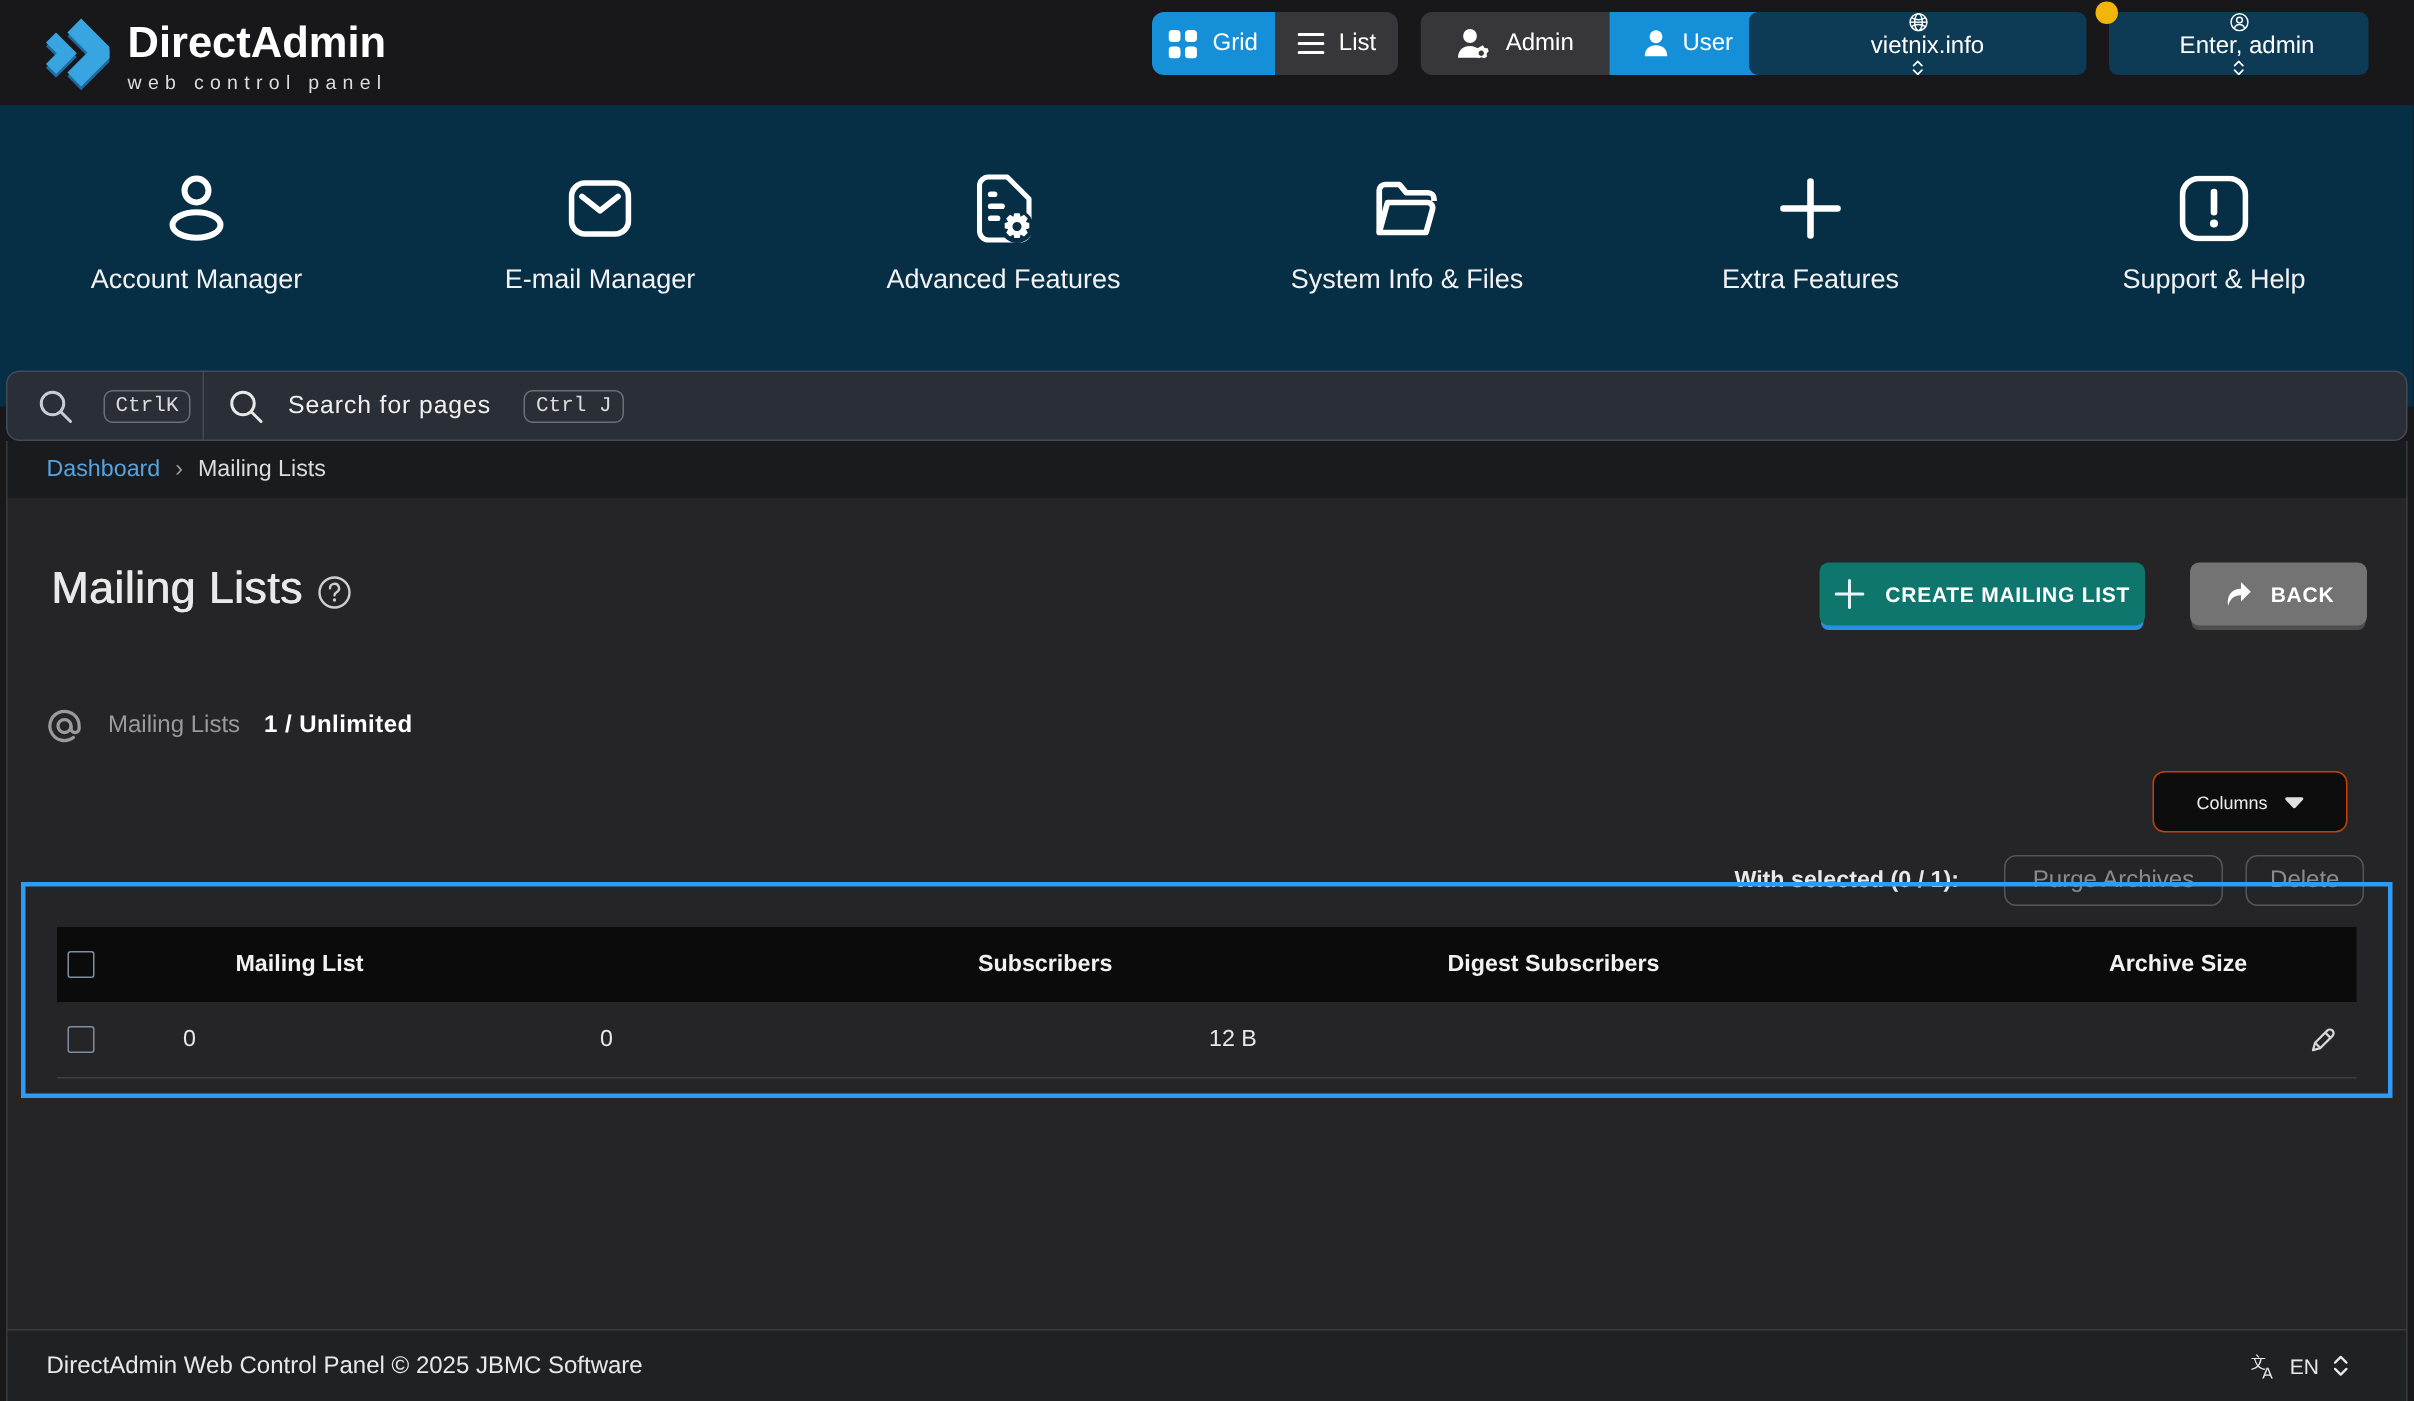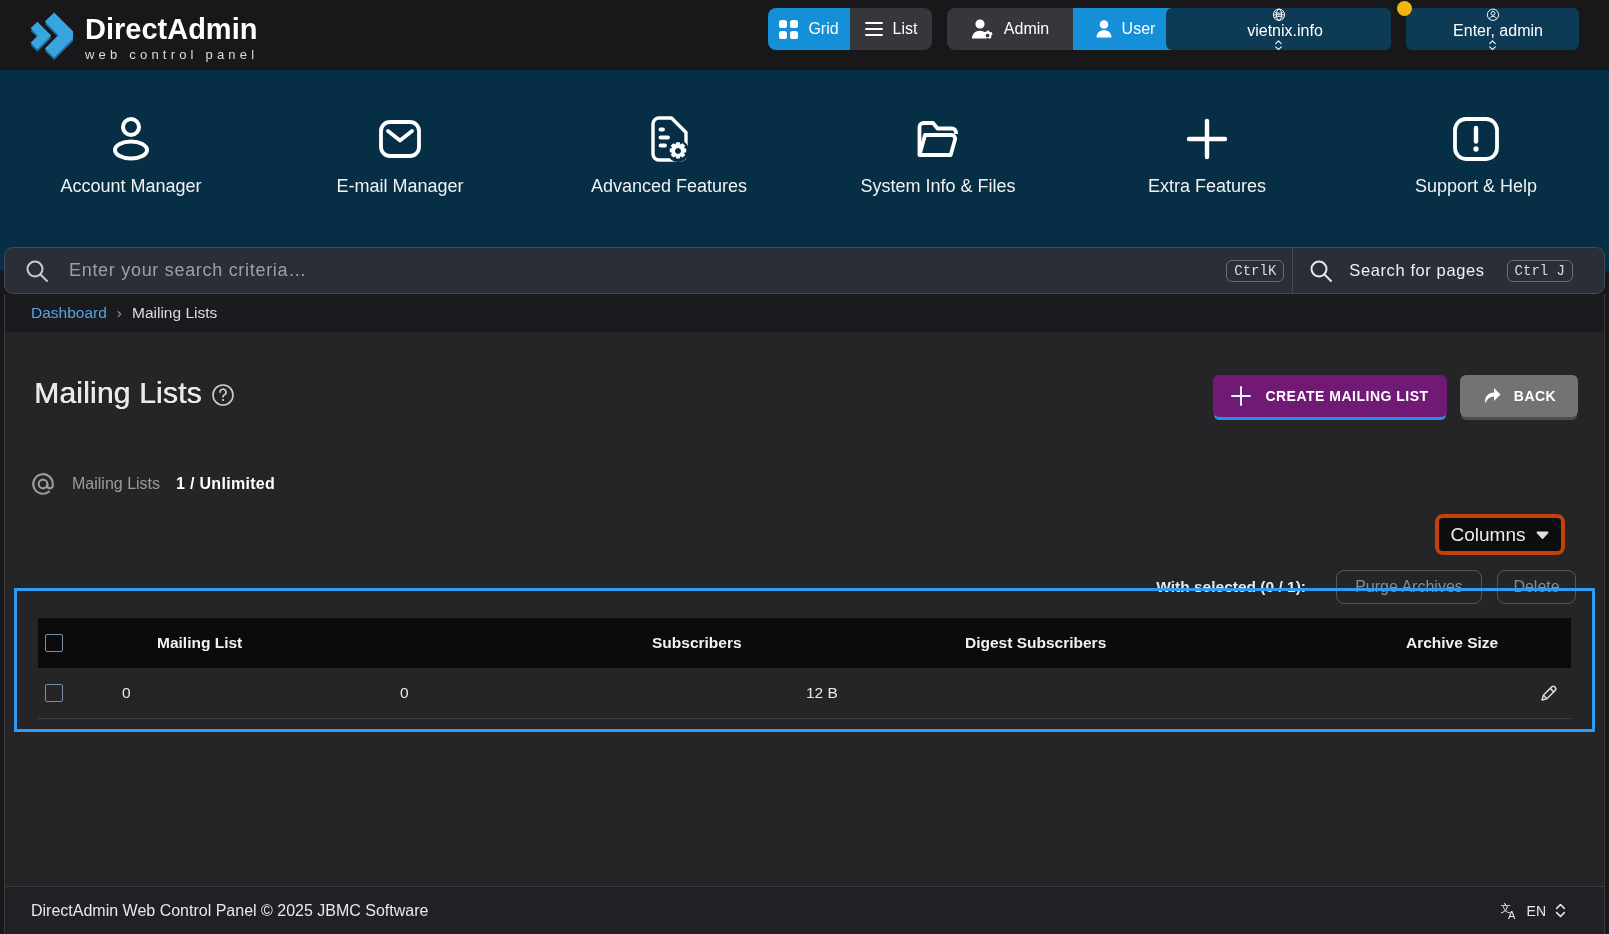--- a/index.html
+++ b/index.html
@@ -24,27 +24,27 @@
   .band-item .lb { margin-top:13px; font-size:18px; color:#f2f2f2; }
 
   .searchbar { position:absolute; top:247px; left:4px; width:1601px; height:47px; background:#2a2e36; border:1px solid #434a56; border-radius:9px; display:flex; align-items:center; z-index:5; }
   .kbd { font-family:"Liberation Mono", monospace; font-size:14px; color:#dcdcdc; border:1px solid #6a7078; border-radius:6px; padding:2px 7px; }
   .crumbs { position:absolute; top:294px; left:4px; width:1601px; height:38px; background:#1a1b1e; border-left:1px solid #3a3a3a; border-right:1px solid #3a3a3a; display:flex; align-items:center; font-size:15.5px; }
   .main { position:absolute; top:332px; left:4px; width:1601px; height:554px; background:#252527; border-left:1px solid #3a3a3a; border-right:1px solid #3a3a3a; }
   .footer { position:absolute; top:886px; left:4px; width:1601px; height:48px; background:#202124; border:1px solid #3a3a3a; border-bottom:none; display:flex; align-items:center; color:#e8e8e8; font-size:16px; }
 
   h1 { position:absolute; left:34px; top:376px; font-size:30px; font-weight:normal; color:#e9e9e9; letter-spacing:0.2px; text-shadow:0.5px 0 0 #e9e9e9; }
   .btn { border-radius:6px; font-weight:bold; font-size:14px; color:#fff; display:flex; align-items:center; justify-content:center; letter-spacing:0.5px; white-space:nowrap; }
-  .create { position:absolute; left:1213px; top:375px; width:234px; height:42px; background:#701a75; box-shadow:0 4px 0 -1px #2492ea; }
+  .create { position:absolute; left:1213px; top:375px; width:217px; height:42px; background:#0f766e; box-shadow:0 4px 0 -1px #2492ea; }
   .back { position:absolute; left:1460px; top:375px; width:118px; height:42px; background:#737373; box-shadow:0 4px 0 -1px #4e4e4e;justify-content:center; }
 
   .usage { position:absolute; left:30px; top:471px; display:flex; align-items:center; color:#9b9b9b; font-size:16px; }
   .usage b { color:#fff; margin-left:16px; letter-spacing:0.3px; }
 
-  .columns { position:absolute; left:1435px; top:514px; width:130px; height:41px; background:#0d0d0d; border:4px solid #c2410c; border-radius:8px; color:#ececec; font-size:19px; display:flex; align-items:center; justify-content:center; gap:11px; }
+  .columns { position:absolute; left:1435px; top:514px; width:130px; height:41px; background:#0d0d0d; border:1px solid #c2410c; border-radius:8px; color:#ececec; font-size:12px; display:flex; align-items:center; justify-content:center; gap:11px; }
   .wsel { position:absolute; left:0; top:570px; width:1609px; height:34px; display:flex; align-items:center; justify-content:flex-end; }
   .wsel .lbl { font-weight:bold; color:#e8e8e8; font-size:15.5px; }
   .obtn { border:1px solid #55565a; border-radius:8px; color:#8a8b8f; font-size:16px; height:34px; display:flex; align-items:center; justify-content:center; background:transparent; }
 
   .bluebox { position:absolute; left:14px; top:588px; width:1581px; height:144px; border:3px solid #2e9cf4; }
   .table { position:absolute; left:38px; top:618px; width:1533px; }
   .thead { height:50px; background:#0b0b0b; display:flex; align-items:center; font-weight:bold; color:#f2f2f2; font-size:15.5px;gap:35px; }
   .trow { height:51px; display:flex; align-items:center; color:#e8e8e8; font-size:15.5px; border-bottom:1px solid #3f3f42; }
   .cb { width:18px; height:18px; border:1px solid #7d8fa3; border-radius:2px; background:transparent; }
   .c1 { width:84px; display:flex; justify-content:flex-start; padding-left:7px; }
@@ -201,21 +201,20 @@
     <div class="lb">Support &amp; Help</div>
   </div>
 
 <div class="searchbar">
   <div style="width:64px; display:flex; justify-content:center;">
     <svg width="24" height="24" viewBox="0 0 24 24" fill="none" stroke="#c9ccd2" stroke-width="2" stroke-linecap="round">
         <circle cx="10" cy="10" r="7.5"></circle>
         <line x1="16" y1="16" x2="22" y2="22"></line>
       </svg>
   </div>
-  <div style="color:#9aa0a8; font-size:18px; letter-spacing:0.7px; flex:1;">Enter your search criteria…</div>
   <span class="kbd">CtrlK</span>
   <div style="width:1px; height:47px; background:#434a56; margin:0 0 0 8px;"></div>
   <div style="width:56px; display:flex; justify-content:center;">
     <svg width="24" height="24" viewBox="0 0 24 24" fill="none" stroke="#e8e8e8" stroke-width="2" stroke-linecap="round">
         <circle cx="10" cy="10" r="7.5"></circle>
         <line x1="16" y1="16" x2="22" y2="22"></line>
       </svg>
   </div>
   <div style="color:#f0f0f0; font-size:16.5px; letter-spacing:0.6px;">Search for pages</div>
   <span class="kbd" style="margin:0 31px 0 22px;">Ctrl J</span>

